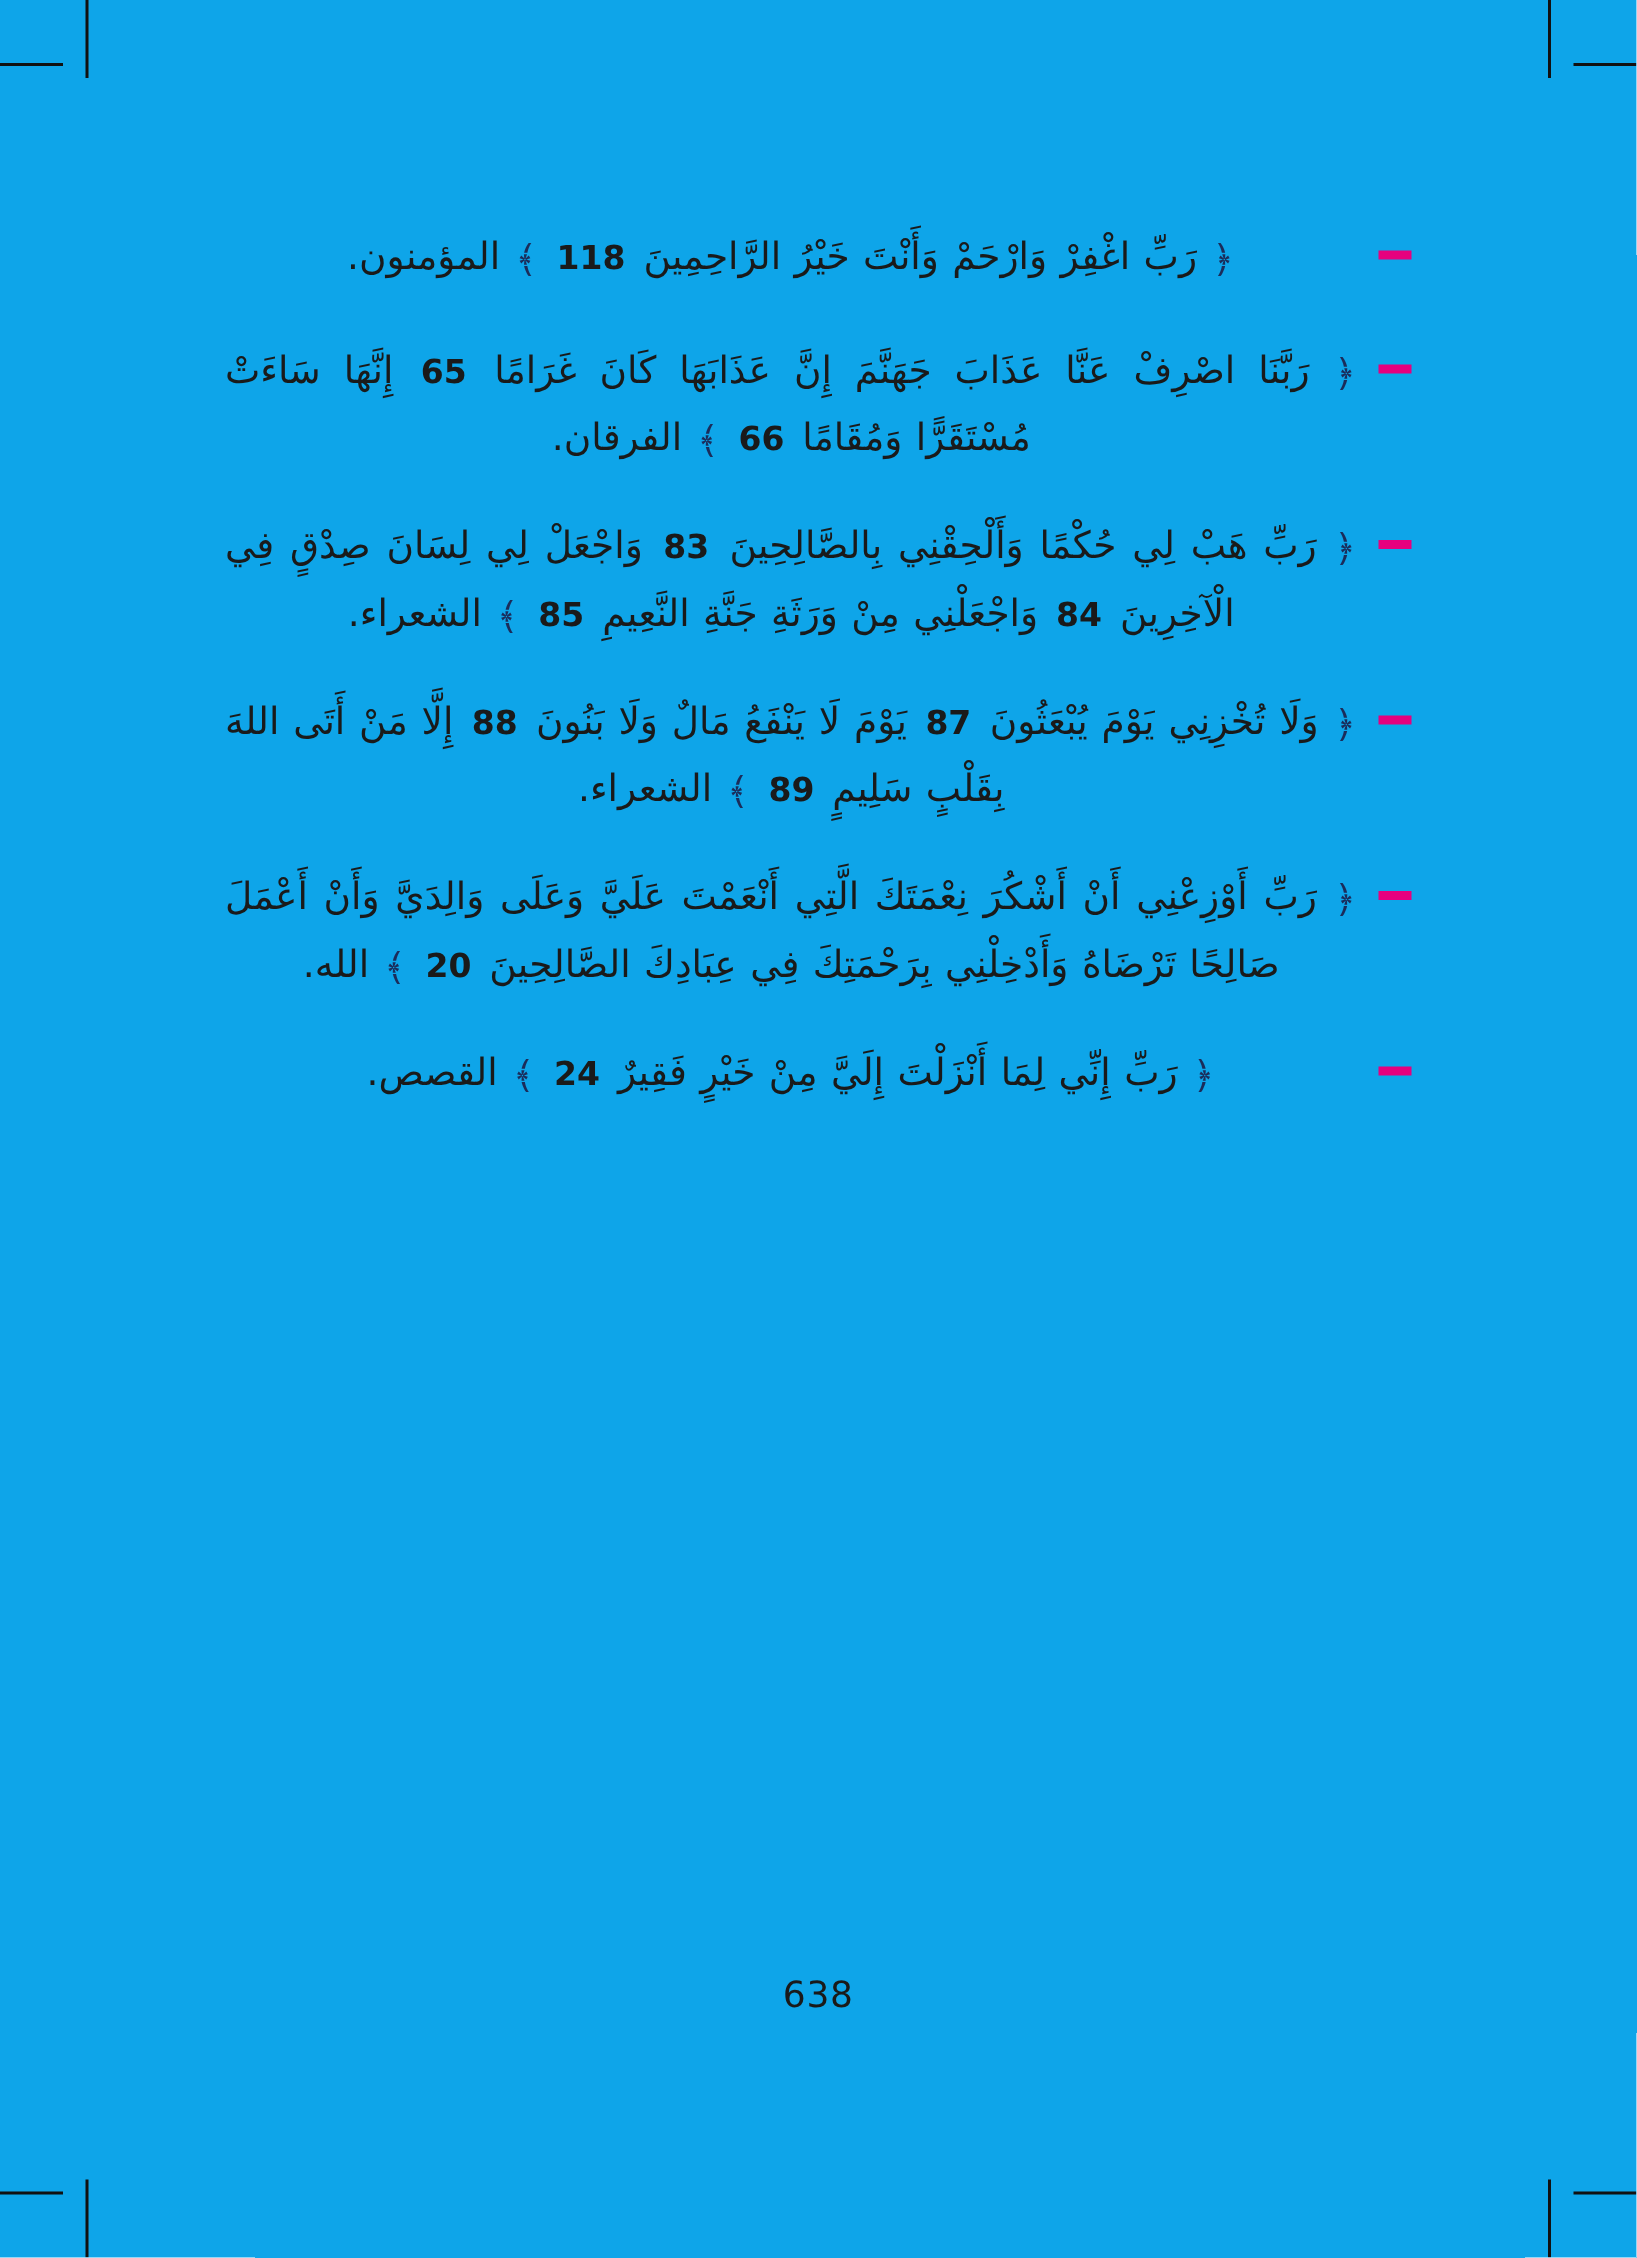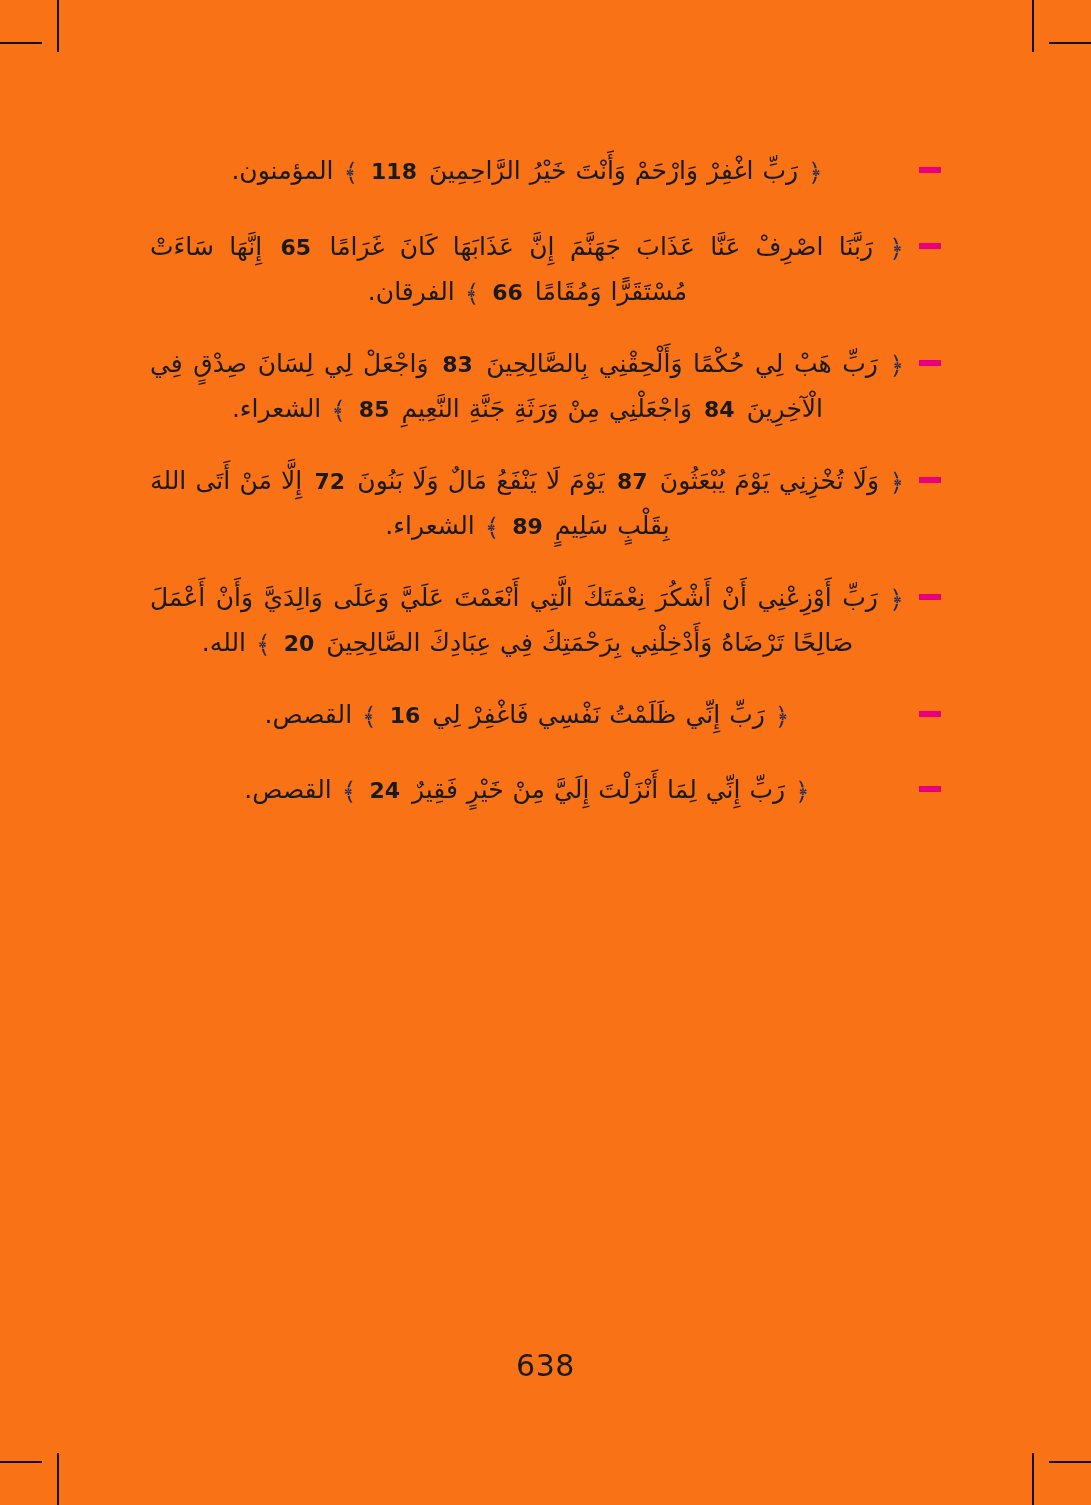--- a/index.html
+++ b/index.html
@@ -10,21 +10,21 @@
   }
 
   body {
     font-family: "DejaVu Sans", "Liberation Sans", sans-serif;
   }
 
   #page {
     position: relative;
     width: 1091px;
     height: 1505px;
-    background: #f97316;
+    background: #0ea5e9;
     overflow: hidden;
     box-sizing: border-box;
   }
 
   
   .crop {
     position: absolute;
     background: #111111;
   }
   .crop.v { width: 2px; height: 52px; }
@@ -109,25 +109,24 @@
   }
 
   
   #folio {
     position: absolute;
     left: 0;
     right: 0;
     top: 1316px;
     text-align: center;
     font-family: "DejaVu Sans", "Liberation Sans", sans-serif;
-    font-size: 30px;
+    font-size: 24px;
     color: #1a1a1a;
     direction: ltr;
     letter-spacing: 0.5px;
-    margin-top: 32px;
   }
 </style>
 </head>
 <body>
 
 <div id="page">
 
   <div class="crop v tl-v"></div>
   <div class="crop h tl-h"></div>
   <div class="crop v tr-v"></div>
@@ -145,29 +144,25 @@
       <div class="aya-item">
         <span class="bullet-dash" style="background: rgb(230, 0, 126);"></span>
         <div class="aya-body"><span class="orn">﴿</span> <span>رَبَّنَا اصْرِفْ عَنَّا عَذَابَ جَهَنَّمَ إِنَّ عَذَابَهَا كَانَ غَرَامًا</span> <span class="verse-num">65</span> <span>إِنَّهَا سَاءَتْ مُسْتَقَرًّا وَمُقَامًا</span> <span class="verse-num">66</span> <span class="orn">﴾</span> <span class="surah">الفرقان.</span></div>
       </div>
       <div class="aya-item">
         <span class="bullet-dash" style="background: rgb(230, 0, 126);"></span>
         <div class="aya-body"><span class="orn">﴿</span> <span>رَبِّ هَبْ لِي حُكْمًا وَأَلْحِقْنِي بِالصَّالِحِينَ</span> <span class="verse-num">83</span> <span>وَاجْعَلْ لِي لِسَانَ صِدْقٍ فِي الْآخِرِينَ</span> <span class="verse-num">84</span> <span>وَاجْعَلْنِي مِنْ وَرَثَةِ جَنَّةِ النَّعِيمِ</span> <span class="verse-num">85</span> <span class="orn">﴾</span> <span class="surah">الشعراء.</span></div>
       </div>
       <div class="aya-item">
         <span class="bullet-dash" style="background: rgb(230, 0, 126);"></span>
-        <div class="aya-body"><span class="orn">﴿</span> <span>وَلَا تُخْزِنِي يَوْمَ يُبْعَثُونَ</span> <span class="verse-num">87</span> <span>يَوْمَ لَا يَنْفَعُ مَالٌ وَلَا بَنُونَ</span> <span class="verse-num">72</span> <span>إِلَّا مَنْ أَتَى اللهَ بِقَلْبٍ سَلِيمٍ</span> <span class="verse-num">89</span> <span class="orn">﴾</span> <span class="surah">الشعراء.</span></div>
+        <div class="aya-body"><span class="orn">﴿</span> <span>وَلَا تُخْزِنِي يَوْمَ يُبْعَثُونَ</span> <span class="verse-num">87</span> <span>يَوْمَ لَا يَنْفَعُ مَالٌ وَلَا بَنُونَ</span> <span class="verse-num">88</span> <span>إِلَّا مَنْ أَتَى اللهَ بِقَلْبٍ سَلِيمٍ</span> <span class="verse-num">89</span> <span class="orn">﴾</span> <span class="surah">الشعراء.</span></div>
       </div>
       <div class="aya-item">
         <span class="bullet-dash" style="background: rgb(230, 0, 126);"></span>
         <div class="aya-body"><span class="orn">﴿</span> <span>رَبِّ أَوْزِعْنِي أَنْ أَشْكُرَ نِعْمَتَكَ الَّتِي أَنْعَمْتَ عَلَيَّ وَعَلَى وَالِدَيَّ وَأَنْ أَعْمَلَ صَالِحًا تَرْضَاهُ وَأَدْخِلْنِي بِرَحْمَتِكَ فِي عِبَادِكَ الصَّالِحِينَ</span> <span class="verse-num">20</span> <span class="orn">﴾</span> <span class="surah">الله.</span></div>
-      </div>
-      <div class="aya-item short">
-        <span class="bullet-dash" style="background: rgb(230, 0, 126);"></span>
-        <div class="aya-body"><span class="orn">﴿</span> <span>رَبِّ إِنِّي ظَلَمْتُ نَفْسِي فَاغْفِرْ لِي</span> <span class="verse-num">16</span> <span class="orn">﴾</span> <span class="surah">القصص.</span></div>
       </div>
       <div class="aya-item short">
         <span class="bullet-dash" style="background: rgb(230, 0, 126);"></span>
         <div class="aya-body"><span class="orn">﴿</span> <span>رَبِّ إِنِّي لِمَا أَنْزَلْتَ إِلَيَّ مِنْ خَيْرٍ فَقِيرٌ</span> <span class="verse-num">24</span> <span class="orn">﴾</span> <span class="surah">القصص.</span></div>
       </div>
     </div>
 
   <div id="folio">638</div>
 
 </div>

